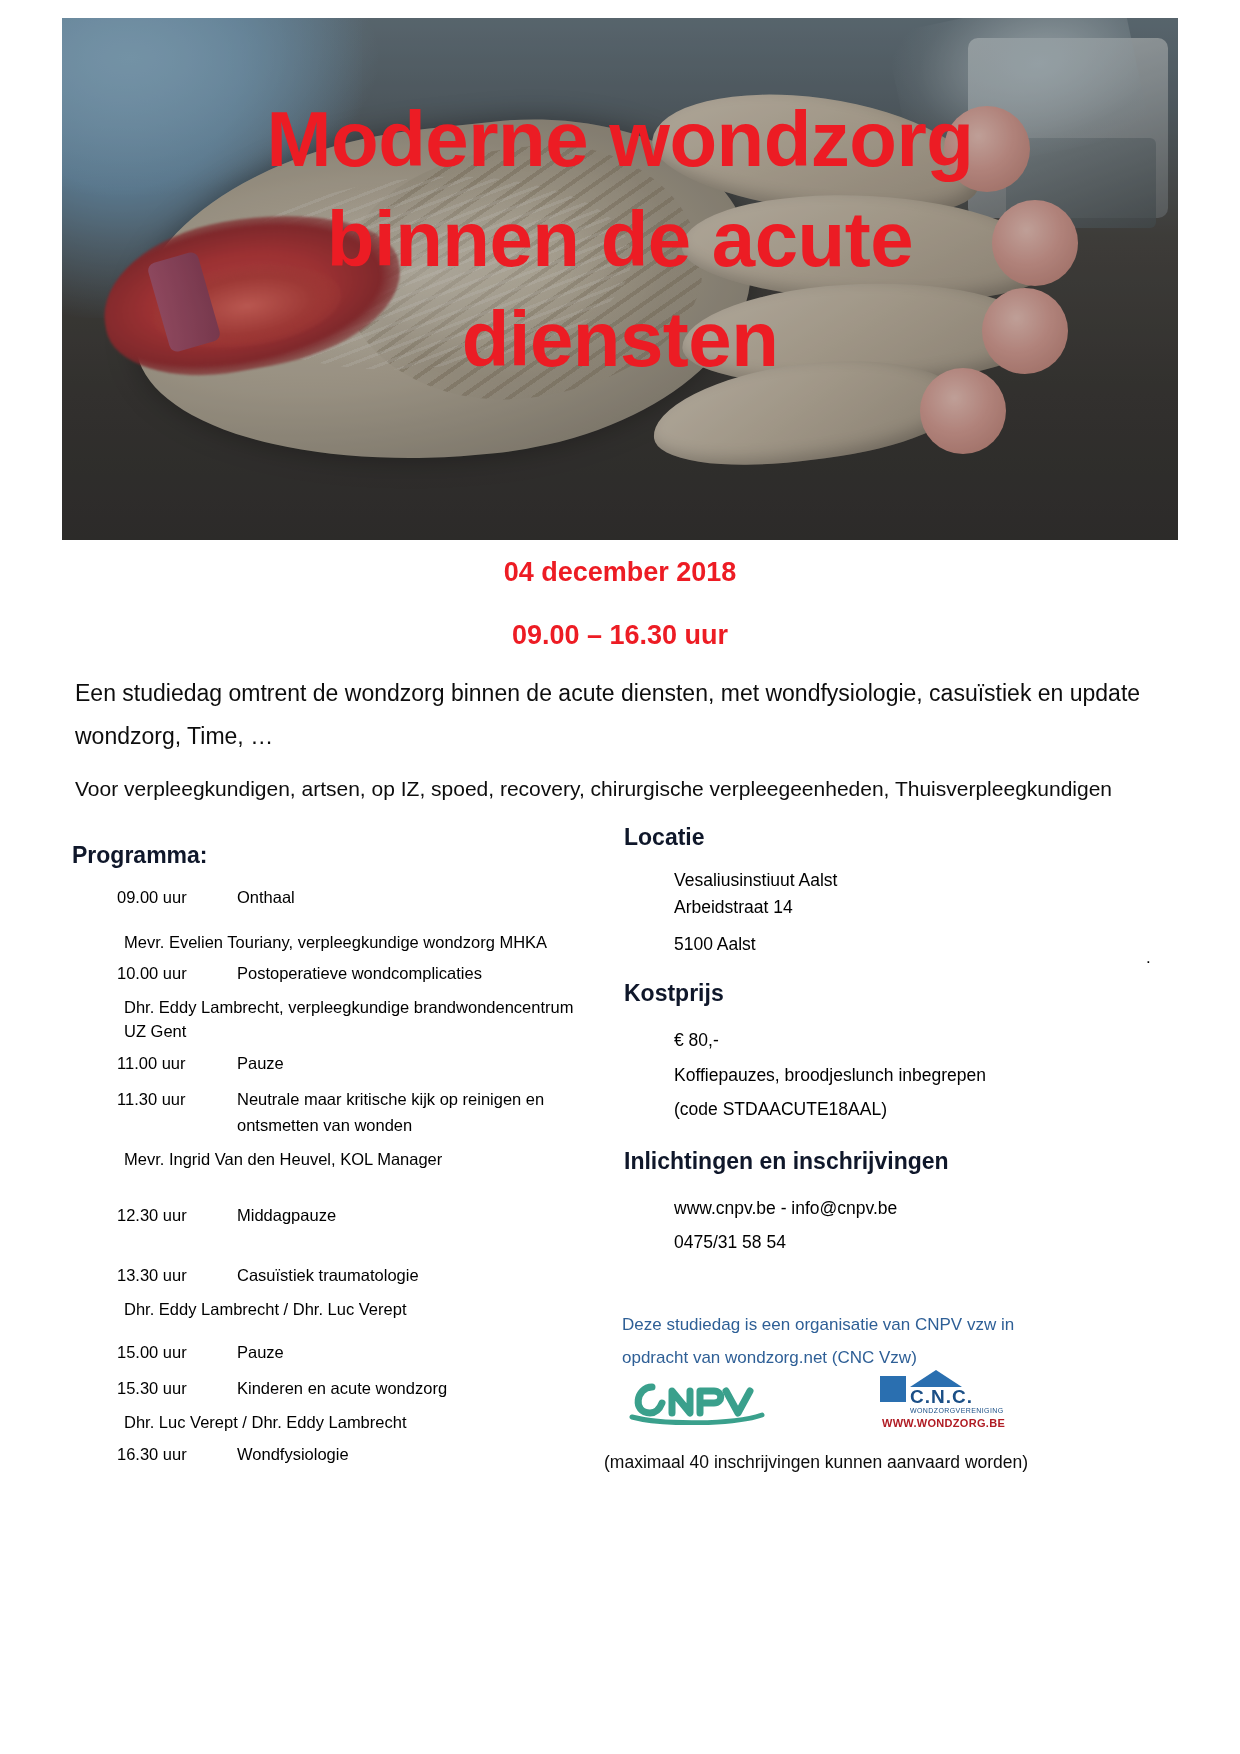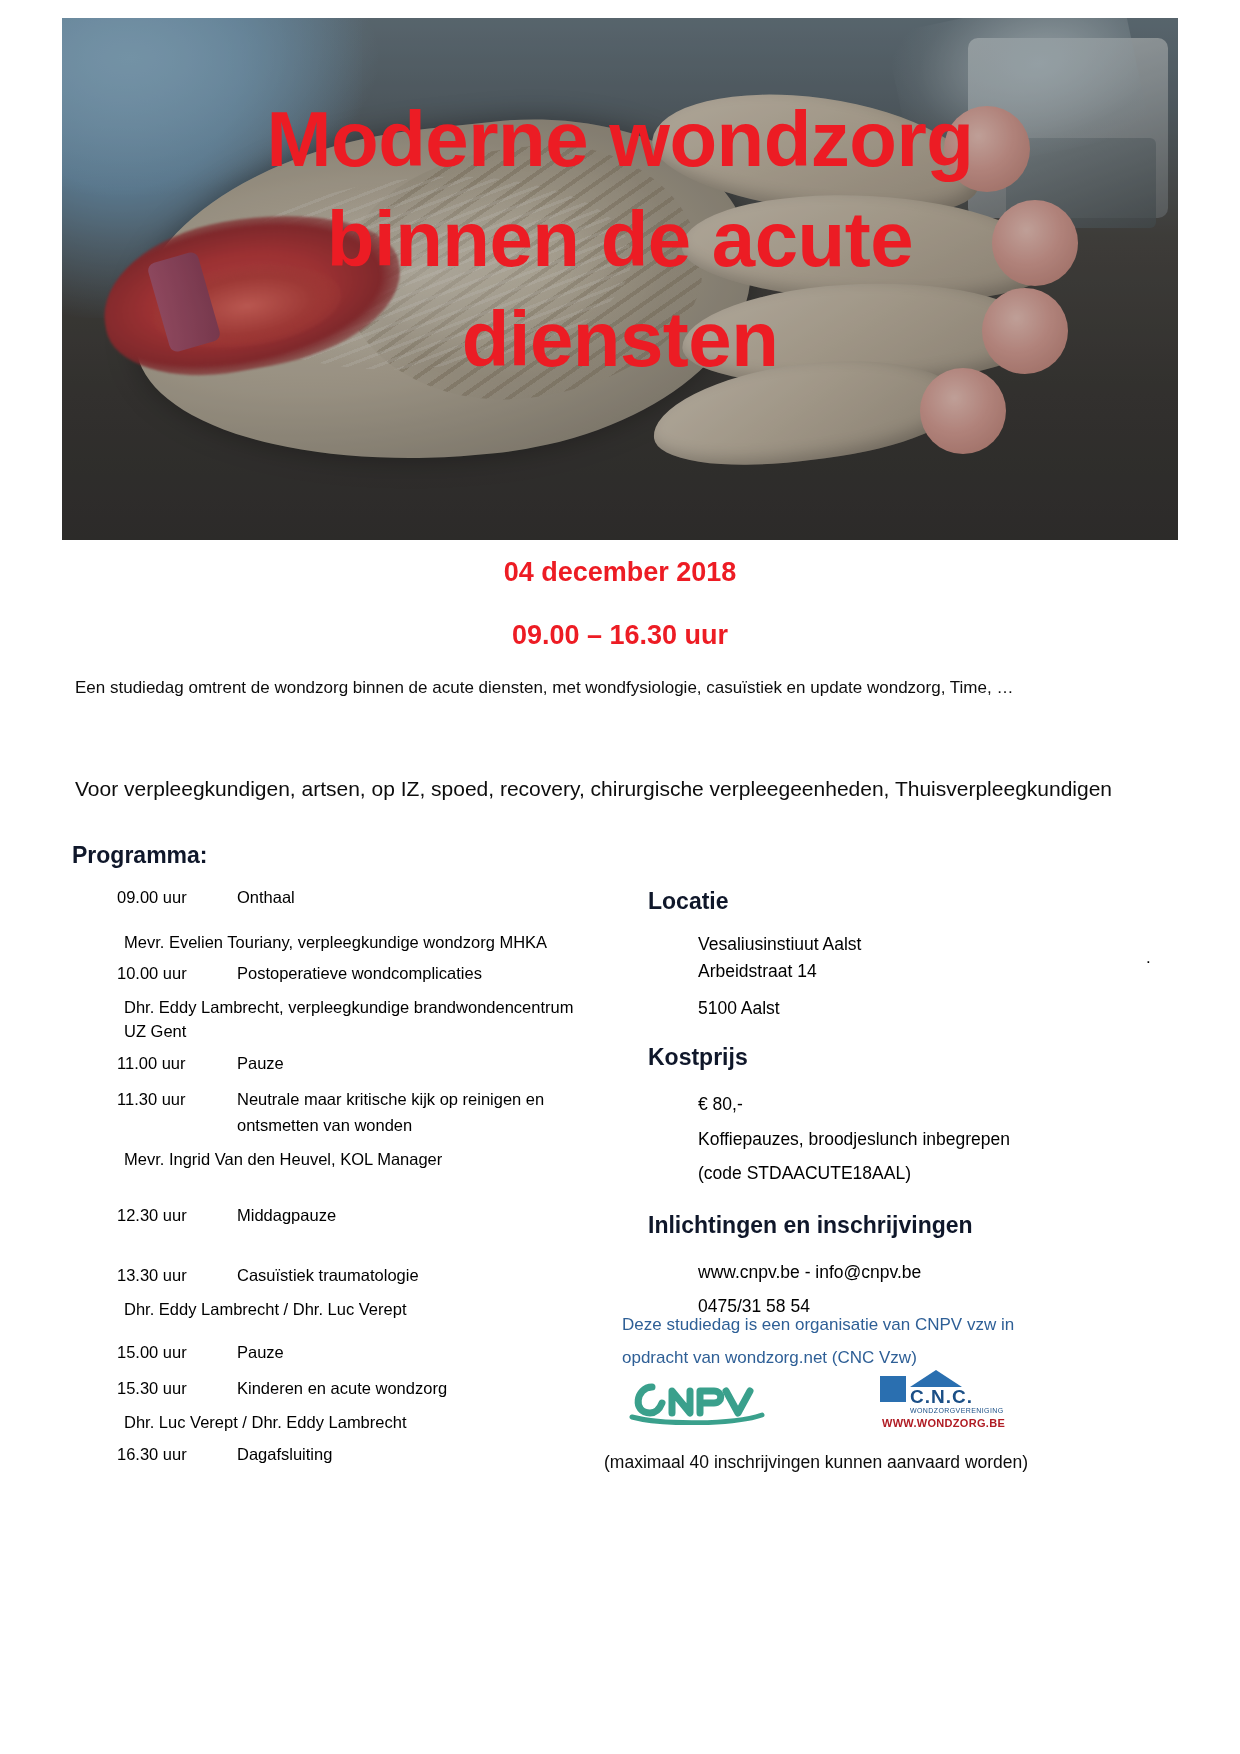--- a/index.html
+++ b/index.html
@@ -138,30 +138,30 @@
     color:#ed1c24;
     font-weight:bold;
     font-size:27px;
   }
   .date-line { top:557px; }
   .time-line { top:620px; }
 
   
   .intro {
     position:absolute; left:75px; top:672px; width:1090px;
-    font-size:17px; line-height:1.85; color:#0d0d0d;
+    font-size:23px; line-height:1.85; color:#0d0d0d;
   }
   .audience {
     position:absolute; left:75px; top:770px; width:1090px;
     font-size:21px; line-height:1.8; color:#0d0d0d;
   }
 
   
   .col-left  { position:absolute; left:72px;  top:842px; width:520px; }
-  .col-right { position:absolute; left:624px; top:888px; width:545px;margin-left:24px; }
+  .col-right { position:absolute; left:624px; top:824px; width:545px; }
 
   .h-red {
     color:#0f172a; font-weight:bold; font-size:23px; margin:0 0 16px 0;
   }
   .h-red.sub { margin-top:22px; }
 
   .prog-table { width:100%; border-collapse:collapse; }
   .prog-row td { vertical-align:top; padding:0; }
   .prog-time {
     width:120px; padding-left:45px !important;
@@ -330,21 +330,21 @@
           </tr>
           <tr class="prog-row">
             <td class="prog-time">15.30 uur</td>
             <td class="prog-title">Kinderen en acute wondzorg</td>
           </tr>
           <tr>
             <td class="prog-speaker" colspan="2">Dhr. Luc Verept / Dhr. Eddy Lambrecht</td>
           </tr>
           <tr class="prog-row">
             <td class="prog-time">16.30 uur</td>
-            <td class="prog-title">Dagafsluiting</td>
+            <td class="prog-title">Wondfysiologie</td>
           </tr>
           <tr class="gap-sm">
             <td colspan="2"></td>
           </tr>
         </tbody>
     </table>
   </div>
 
   <div class="col-right">
 

